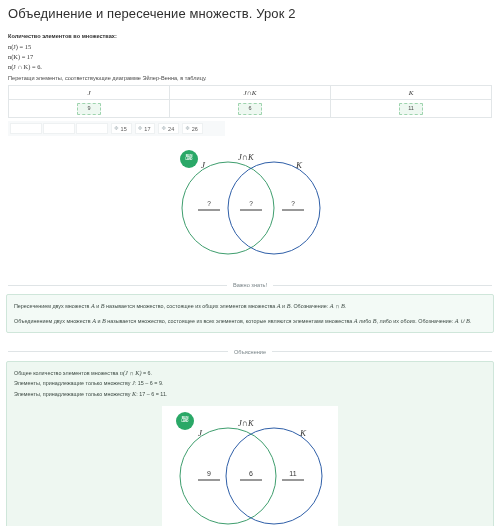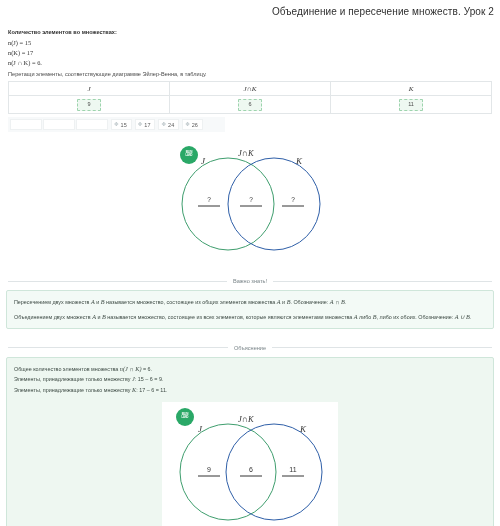--- a/index.html
+++ b/index.html
@@ -16,25 +16,24 @@
     overflow: hidden;
   }
   .page {
     position: relative;
     width: 500px;
     height: 526px;
     box-sizing: border-box;
     padding: 0 6px;
   }
   .page-title {
-    font-size: 10px;
+    font-size: 13px;
     color: #2f2f2f;
     padding: 6px 0 0 2px;
     letter-spacing: 0.1px;
-    text-align: right;
   }
 
   
   .task {
     padding: 12px 2px 0 2px;
   }
   .task-lead {
     font-size: 5.6px;
     font-weight: bold;
     color: #2f2f2f;

